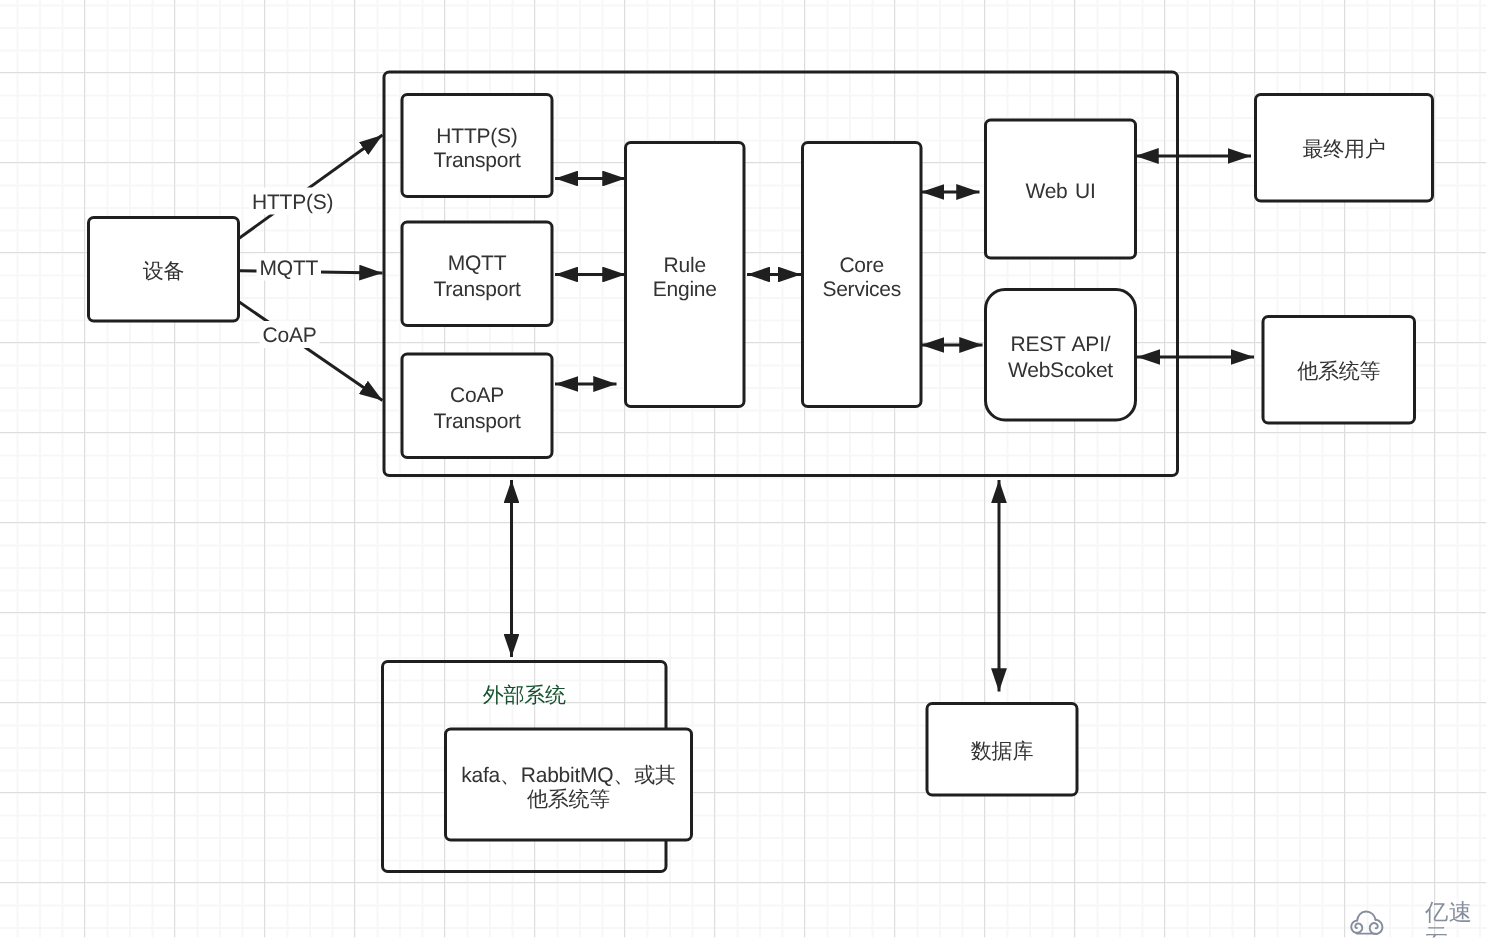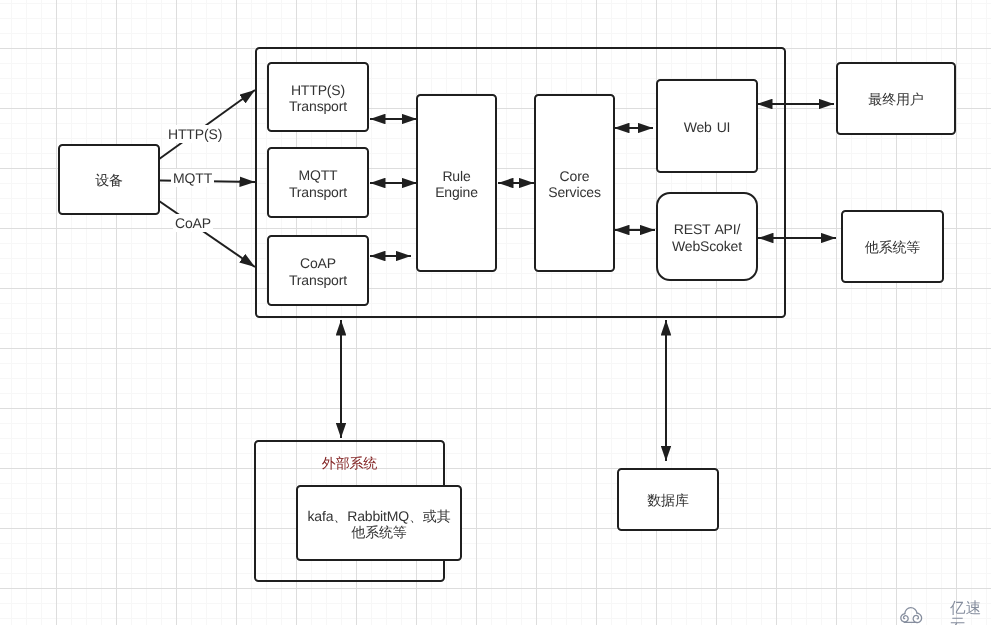--- a/index.html
+++ b/index.html
@@ -33,21 +33,21 @@
   }
   .node.thick{border-width:2px;}
   .container-box{
     position:absolute;box-sizing:border-box;background:transparent;
     border:2px solid #1f1f1f;border-radius:4.5px;
   }
   .edge-label{
     position:absolute;color:#333333;font-size:14px;line-height:16px;white-space:nowrap;
     background:#ffffff;padding:1px 2px;letter-spacing:-0.15px;
   }
-  .ext-title{position:absolute;left:0;right:0;text-align:center;color:#7f1d1d;
+  .ext-title{position:absolute;left:0;right:0;text-align:center;color:#14532d;
              font-size:14px;line-height:16px;letter-spacing:-0.15px;}
   #watermark{position:absolute;display:flex;align-items:center;gap:26px;}
 </style>
 </head>
 <body>
 
 <div id="grid"></div>
 
 <svg id="canvas" width="991" height="625" viewBox="0 0 991 625">
   <defs>

